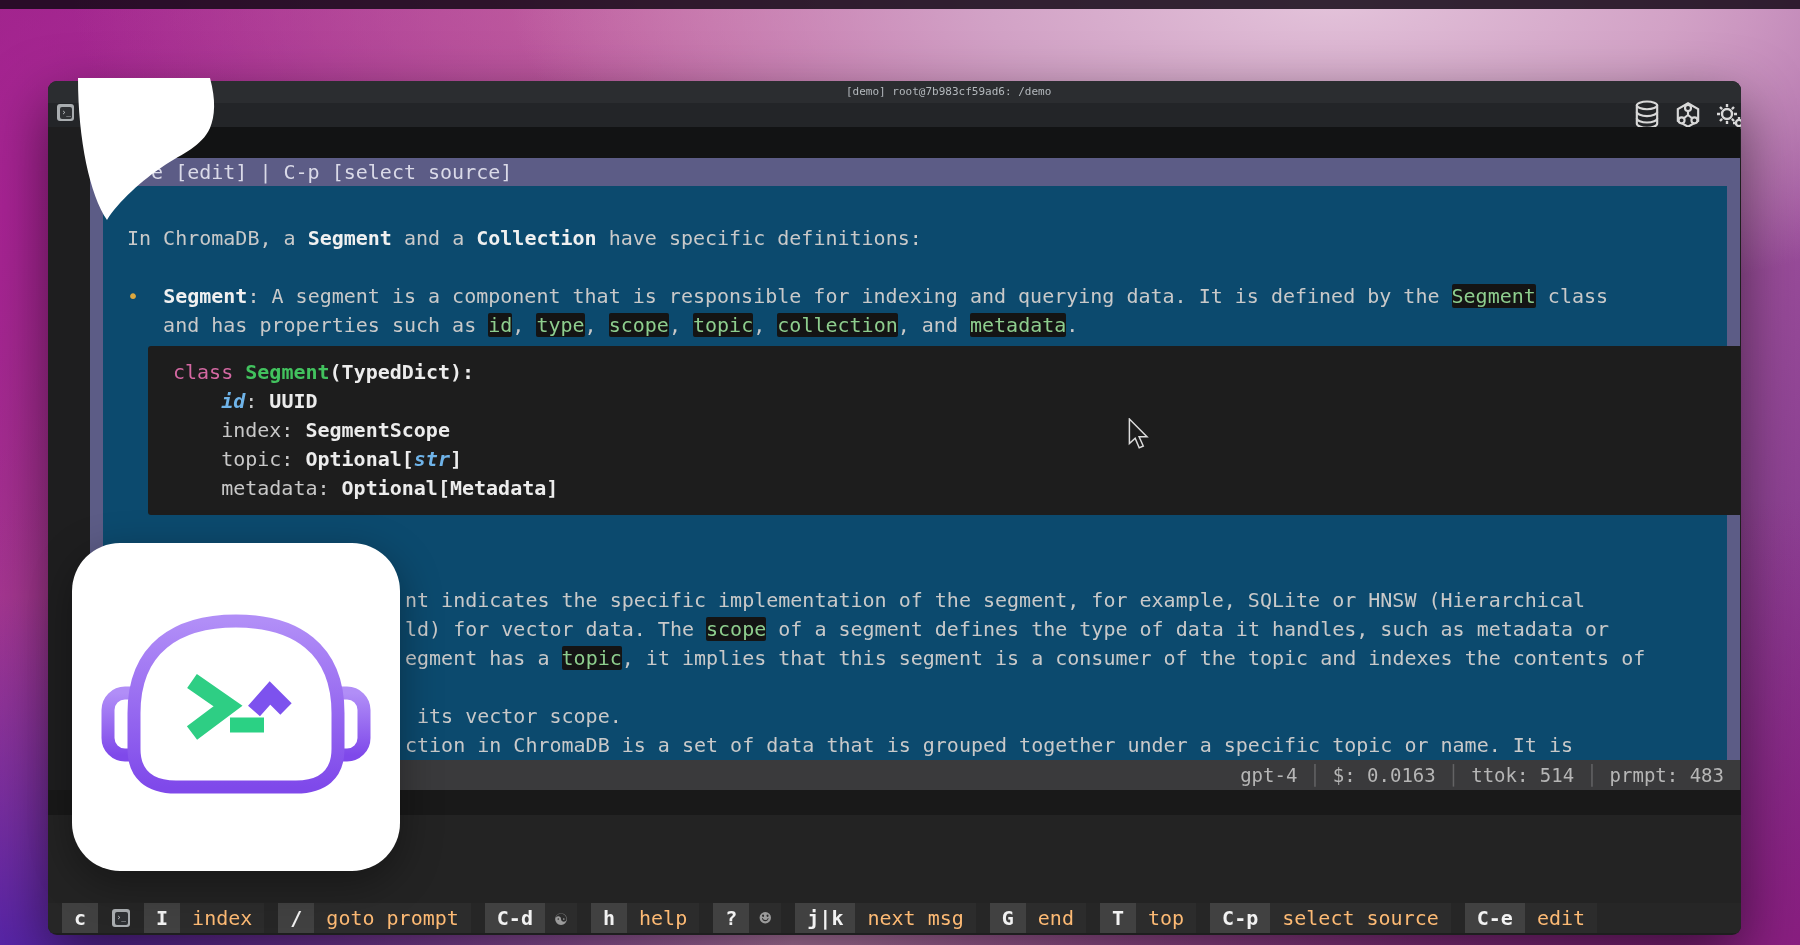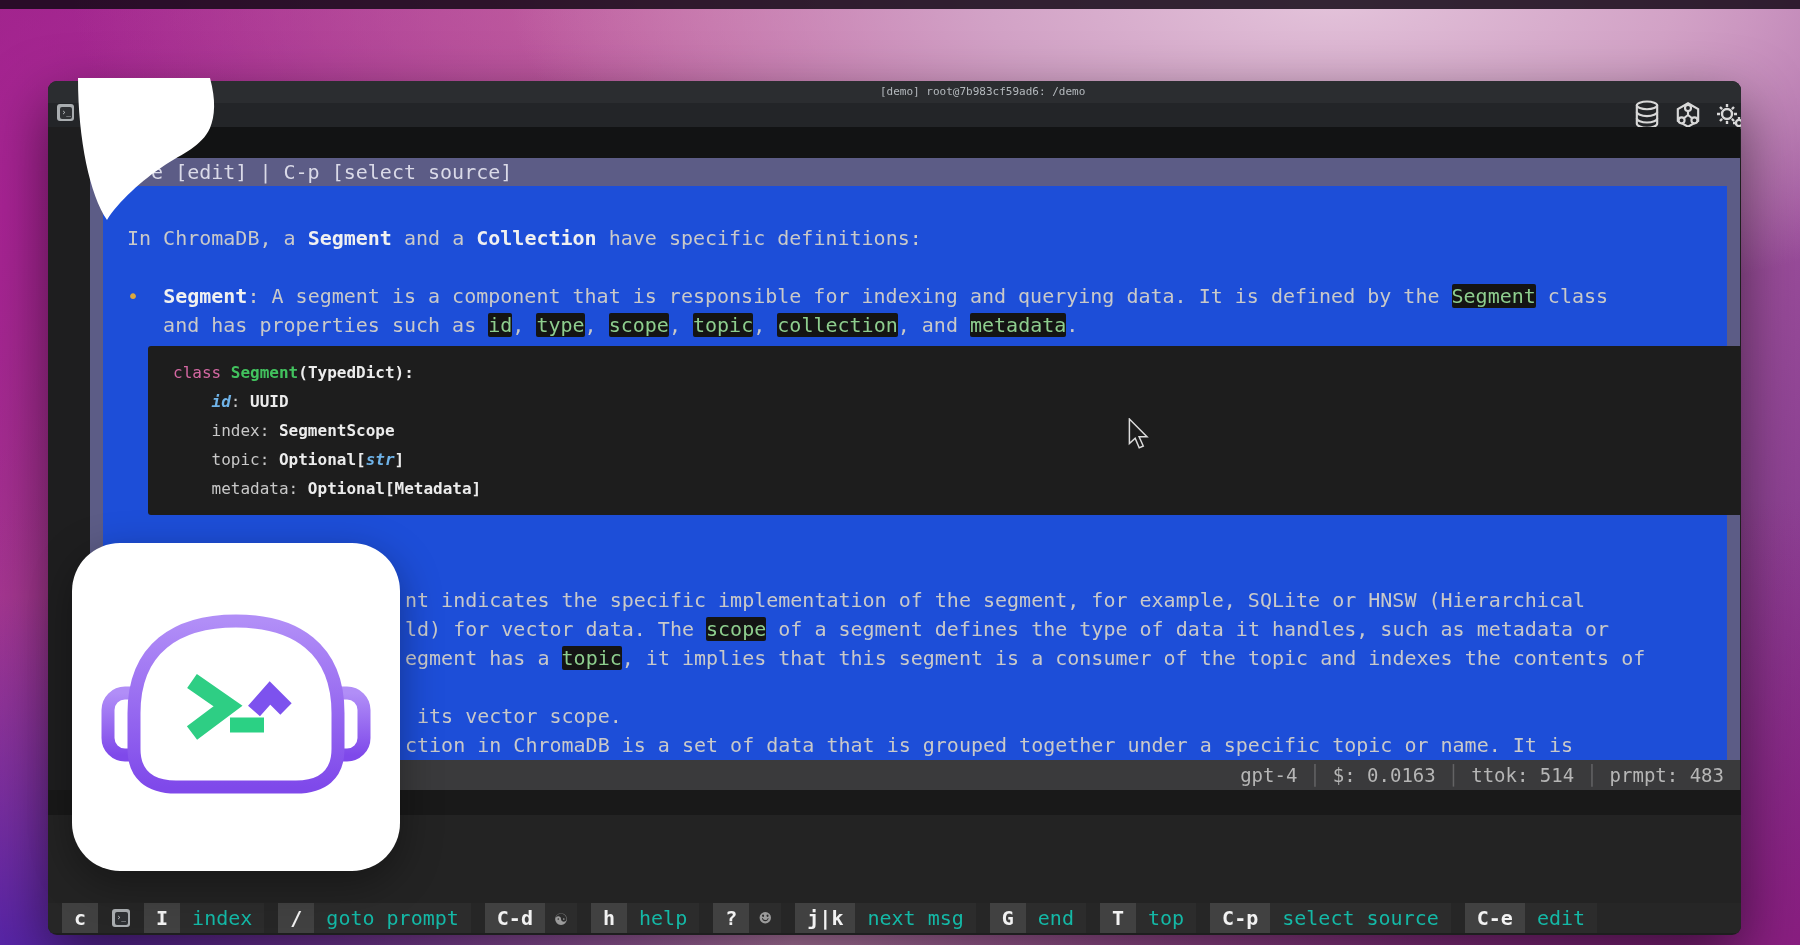--- a/index.html
+++ b/index.html
@@ -11,60 +11,60 @@
       radial-gradient(75% 75% at 0% 22%, #a82394 0%, rgba(168,35,148,0) 55%),
       radial-gradient(85% 75% at 0% 102%, #5323a8 0%, rgba(83,35,168,0) 52%),
       radial-gradient(95% 85% at 102% 102%, #8a1d80 0%, rgba(138,29,128,0) 58%),
       linear-gradient(115deg, #9c2588 0%, #b44f9f 30%, #c887b8 55%, #a75aa2 78%, #7c2f8a 100%);
   }
   .top-strip{position:absolute;left:0;top:0;width:100%;height:9px;background:rgba(20,8,22,.85);}
   
   .window{position:absolute;left:48px;top:81px;width:1693px;height:854px;background:#1e1e1f;
     border-radius:9px;box-shadow:0 22px 60px rgba(0,0,0,.55);overflow:hidden;}
   .titlebar{position:absolute;left:0;top:0;width:100%;height:22px;background:#2b2d30;}
-  .title{position:absolute;left:798px;top:0;height:22px;line-height:22px;font-size:11px;color:#b4b9bd;white-space:pre;margin-left:34px;}
+  .title{position:absolute;left:798px;top:0;height:22px;line-height:22px;font-size:11px;color:#b4b9bd;white-space:pre;}
   .lights{position:absolute;right:0;top:1px;height:20px;}
   .tabrow{position:absolute;left:0;top:22px;width:100%;height:24px;background:#232528;}
   .term-ico{display:inline-block;position:relative;width:17px;height:17px;background:#a9adb0;border-radius:3px;vertical-align:middle;}
   .term-ico i{position:absolute;left:2.5px;top:2.5px;right:2.5px;bottom:2.5px;background:#2f3134;border-radius:2px;
     font-style:normal;color:#cdd2d5;font-size:8px;line-height:12px;padding-left:2px;display:block;}
   .tab-ico{position:absolute;left:9px;top:23px;}
   .toolbar-ico{position:absolute;top:19px;width:30px;height:30px;}
   .ti-db{left:1586px;} .ti-cube{left:1626px;} .ti-gear{left:1668px;}
   .appblack{position:absolute;left:42px;top:46px;width:1650px;height:31px;background:#121314;}
   
   .msg-header{position:absolute;left:42px;top:77px;width:1650px;height:28px;background:#5c5c86;
     color:#dadae8;font-size:20px;line-height:28px;white-space:pre;}
   .msg-header span{padding-left:37px;}
-  .msg-body{position:absolute;left:42px;top:105px;width:1650px;height:574px;background:#1d4ed8;}
+  .msg-body{position:absolute;left:42px;top:105px;width:1650px;height:574px;background:#0c4a6e;}
   .edge{position:absolute;top:0;width:13px;height:100%;background:#5c5c86;}
   .edge-l{left:0;} .edge-r{right:0;}
   .tline{position:absolute;left:37px;height:29px;line-height:29px;font-size:20px;color:#c9c9c9;white-space:pre;}
   .para{left:315px;}
   .codeblock{position:absolute;left:58px;top:160px;width:1576px;background:#1d1d1d;border-radius:3px;padding:12px 0 12px 25px;}
-  .cline{height:29px;line-height:29px;font-size:16px;color:#c8c8c8;white-space:pre;}
+  .cline{height:29px;line-height:29px;font-size:20px;color:#c8c8c8;white-space:pre;}
   .s-b{font-weight:bold;color:#f0f0f0;}
   .s-bullet{color:#dca83e;}
   .s-code{color:#8ece8e;background:#141414;border-radius:2px;}
   .s-kw{color:#d468a2;}
   .s-cls{color:#42c25e;font-weight:bold;}
   .s-bi{color:#6fb3e8;font-style:italic;font-weight:bold;}
   .s-w{color:#ececec;font-weight:bold;}
   
   .statusbar{position:absolute;left:42px;top:679px;width:1650px;height:30px;background:#3a3a3c;
     display:flex;justify-content:flex-end;align-items:center;padding-right:0;box-sizing:border-box;}
   .sitem{color:#b6b6b6;font-size:19px;line-height:30px;white-space:pre;}
   .ssep{color:#636365;font-size:19px;padding:0 12px;}
   .statusbar .pad{width:16px;}
   .band-dark{position:absolute;left:0;top:709px;width:1693px;height:25px;background:#191919;}
   .band-mid{position:absolute;left:0;top:734px;width:1693px;height:88px;background:#232323;}
   .footer{position:absolute;left:0;top:822px;width:1693px;height:30px;background:#262626;
     display:flex;align-items:center;font-size:20px;line-height:30px;white-space:pre;}
   .fkey{background:#414141;color:#f2f2f2;font-weight:bold;padding:0 12px;margin-left:14px;}
-  .flabel{background:#2c2c2c;color:#14b8a6;padding:0 12px;text-align:right;}
+  .flabel{background:#2c2c2c;color:#fdba74;padding:0 12px;text-align:right;}
   .ficon-g{background:#2c2c2c;color:#9b9b9b;padding:0 10px;}
   .fico-wrap{display:inline-flex;align-items:center;margin-left:14px;}
   
   .blob{position:absolute;left:70px;top:70px;width:150px;height:165px;z-index:40;}
   .logo-card{position:absolute;left:72px;top:543px;width:328px;height:328px;background:#fff;border-radius:48px;z-index:41;
     box-shadow:0 12px 40px rgba(0,0,0,.35);}
   .cursor{position:absolute;left:1128px;top:418px;z-index:60;}
   svg{display:block;}
 </style>
 </head>

